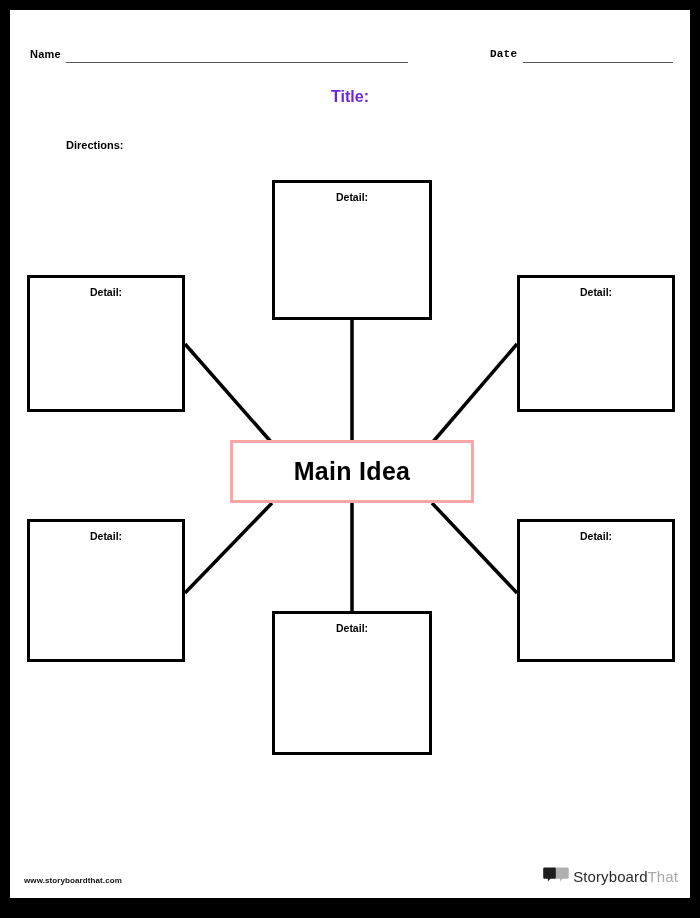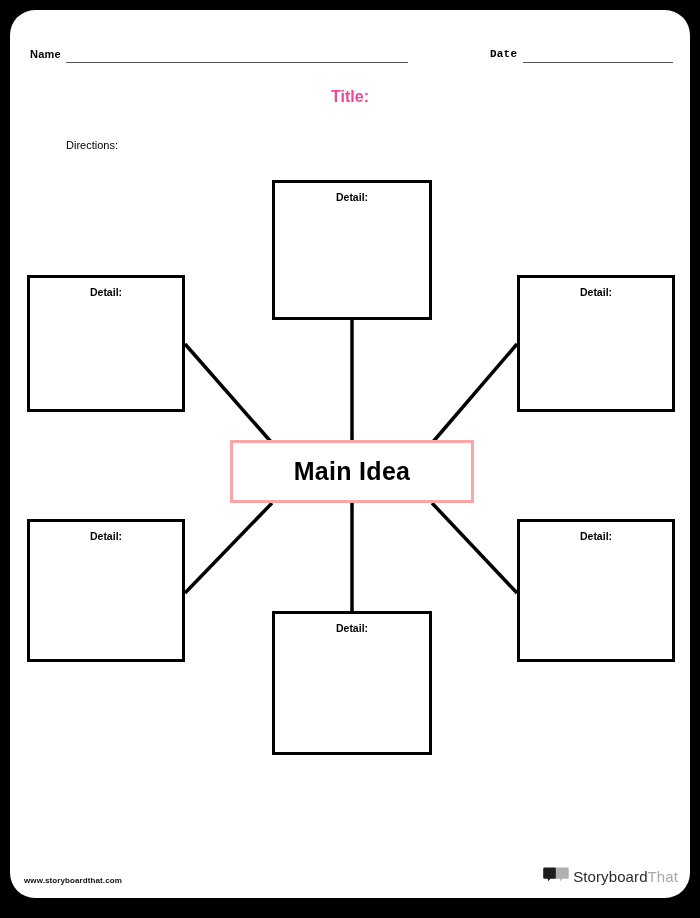--- a/index.html
+++ b/index.html
@@ -26,21 +26,20 @@
 
   
   .sheet {
     position: absolute;
     left: 10px;
     top: 10px;
     width: 680px;
     height: 888px;
     background: #ffffff;
     box-sizing: border-box;
-    border-radius: 25px;
   }
 
   
   .name-row {
     position: absolute;
     left: 0;
     top: 0;
     width: 680px;
     height: 40px;
   }
@@ -66,30 +65,30 @@
 
   
   .title-line {
     position: absolute;
     left: 0;
     top: 78px;
     width: 680px;
     text-align: center;
     font-size: 16px;
     font-weight: bold;
-    color: #ec4899;
+    color: #6d28d9;
   }
 
   
   .directions-label {
     position: absolute;
     left: 12px;
     top: 129px;
     font-size: 11px;
-    font-weight: normal;
+    font-weight: bold;
     color: #000000;
     padding-left: 44px;
   }
 
   
   .diagram {
     position: absolute;
     left: 0;
     top: 0;
     width: 680px;

